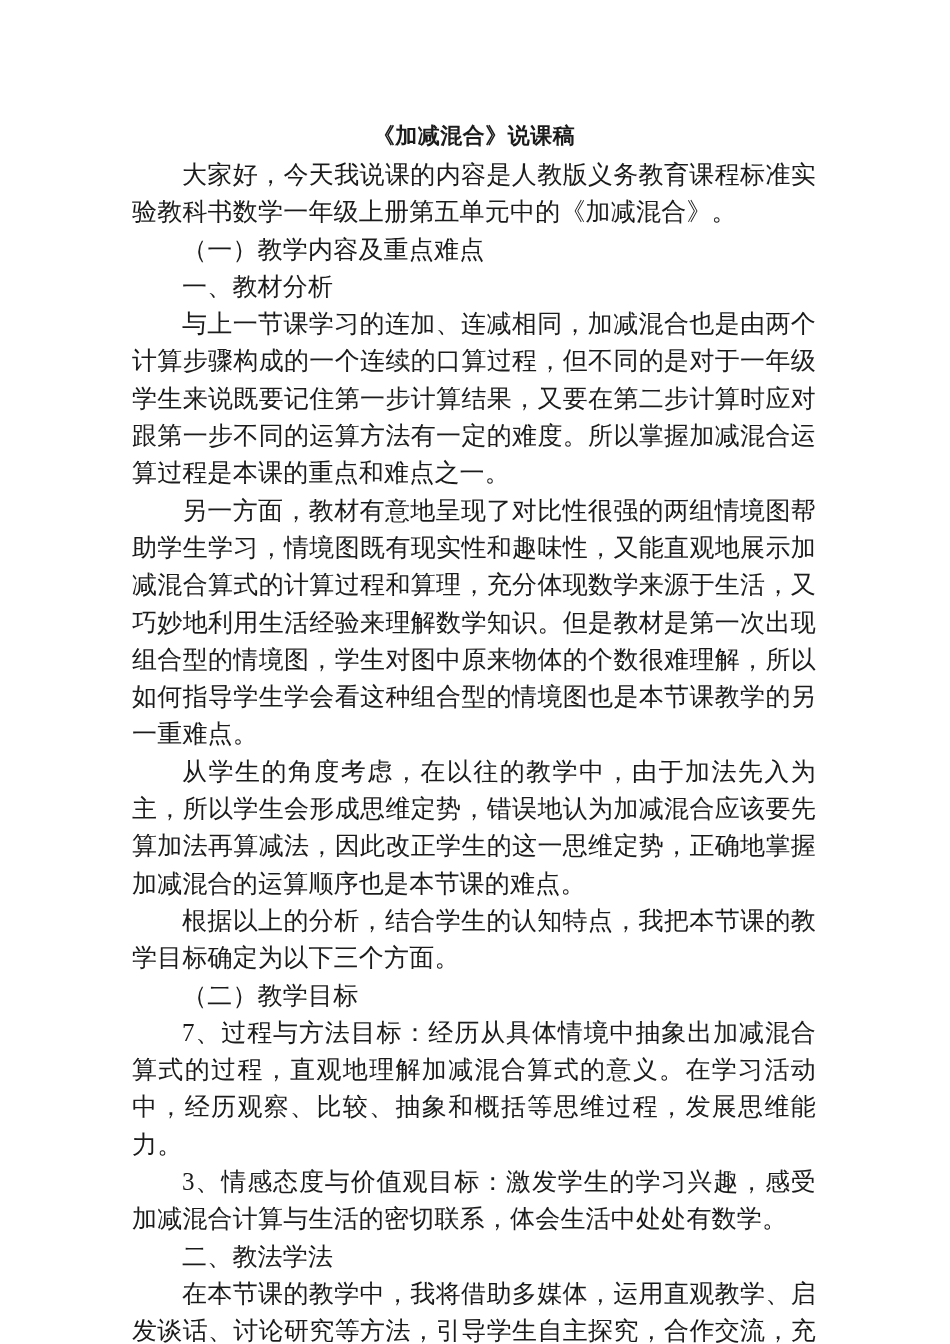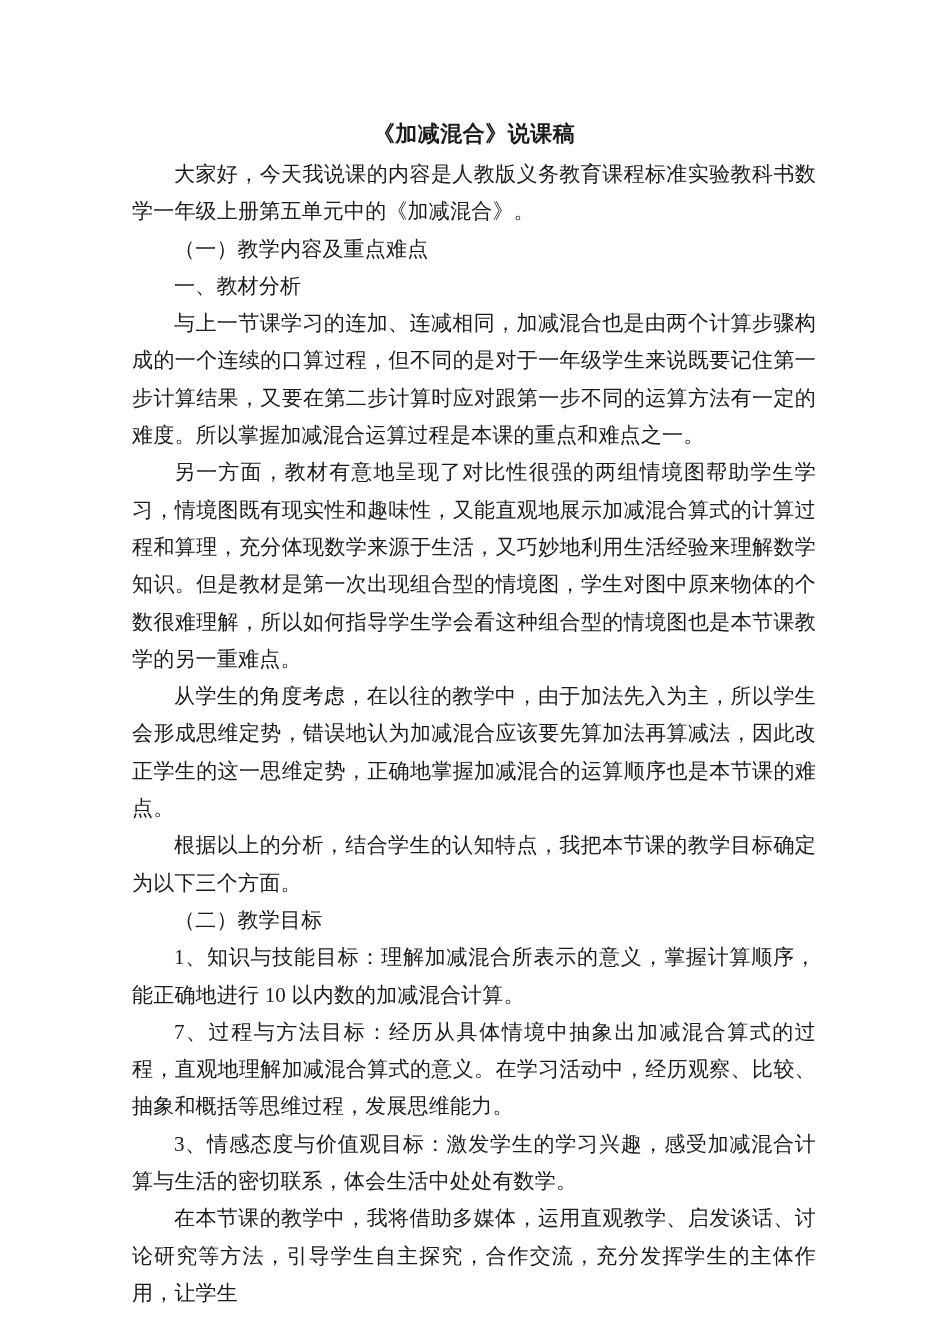--- a/index.html
+++ b/index.html
@@ -21,28 +21,27 @@
     color: #1b1b1b;
     font-family: "Liberation Serif", "DejaVu Serif", serif;
   }
   .doc-title {
     margin: 0;
     font-size: 22px;
     font-weight: 700;
     line-height: 40px;
     text-align: center;
     letter-spacing: 0.5px;
-    font-family: Liberation Mono, monospace;
   }
   .doc-body {
     margin-top: 0;
   }
   .doc-body p {
     margin: 0;
-    font-size: 21px;
+    font-size: 25px;
     line-height: 37.3px;
     text-align: justify;
     text-indent: 2em;
     word-wrap: break-word;
     letter-spacing: 0.2px;
   }
 </style>
 </head>
 <body>
 
@@ -50,18 +49,18 @@
   <h1 class="doc-title">《加减混合》说课稿</h1>
   <div class="doc-body">
     <p>大家好，今天我说课的内容是人教版义务教育课程标准实验教科书数学一年级上册第五单元中的《加减混合》。</p>
     <p>（一）教学内容及重点难点</p>
     <p>一、教材分析</p>
     <p>与上一节课学习的连加、连减相同，加减混合也是由两个计算步骤构成的一个连续的口算过程，但不同的是对于一年级学生来说既要记住第一步计算结果，又要在第二步计算时应对跟第一步不同的运算方法有一定的难度。所以掌握加减混合运算过程是本课的重点和难点之一。</p>
     <p>另一方面，教材有意地呈现了对比性很强的两组情境图帮助学生学习，情境图既有现实性和趣味性，又能直观地展示加减混合算式的计算过程和算理，充分体现数学来源于生活，又巧妙地利用生活经验来理解数学知识。但是教材是第一次出现组合型的情境图，学生对图中原来物体的个数很难理解，所以如何指导学生学会看这种组合型的情境图也是本节课教学的另一重难点。</p>
     <p>从学生的角度考虑，在以往的教学中，由于加法先入为主，所以学生会形成思维定势，错误地认为加减混合应该要先算加法再算减法，因此改正学生的这一思维定势，正确地掌握加减混合的运算顺序也是本节课的难点。</p>
     <p>根据以上的分析，结合学生的认知特点，我把本节课的教学目标确定为以下三个方面。</p>
     <p>（二）教学目标</p>
-    <p>1、知识与技能目标：理解加减混合所表示的意义，掌握计算顺序，能正确地进行 10 以内数的加减混合计算。</p>
     <p>7、过程与方法目标：经历从具体情境中抽象出加减混合算式的过程，直观地理解加减混合算式的意义。在学习活动中，经历观察、比较、抽象和概括等思维过程，发展思维能力。</p>
     <p>3、情感态度与价值观目标：激发学生的学习兴趣，感受加减混合计算与生活的密切联系，体会生活中处处有数学。</p>
+    <p>二、教法学法</p>
     <p>在本节课的教学中，我将借助多媒体，运用直观教学、启发谈话、讨论研究等方法，引导学生自主探究，合作交流，充分发挥学生的主体作用，让学生</p>
   </div>
 </div>
 
 </body></html>

